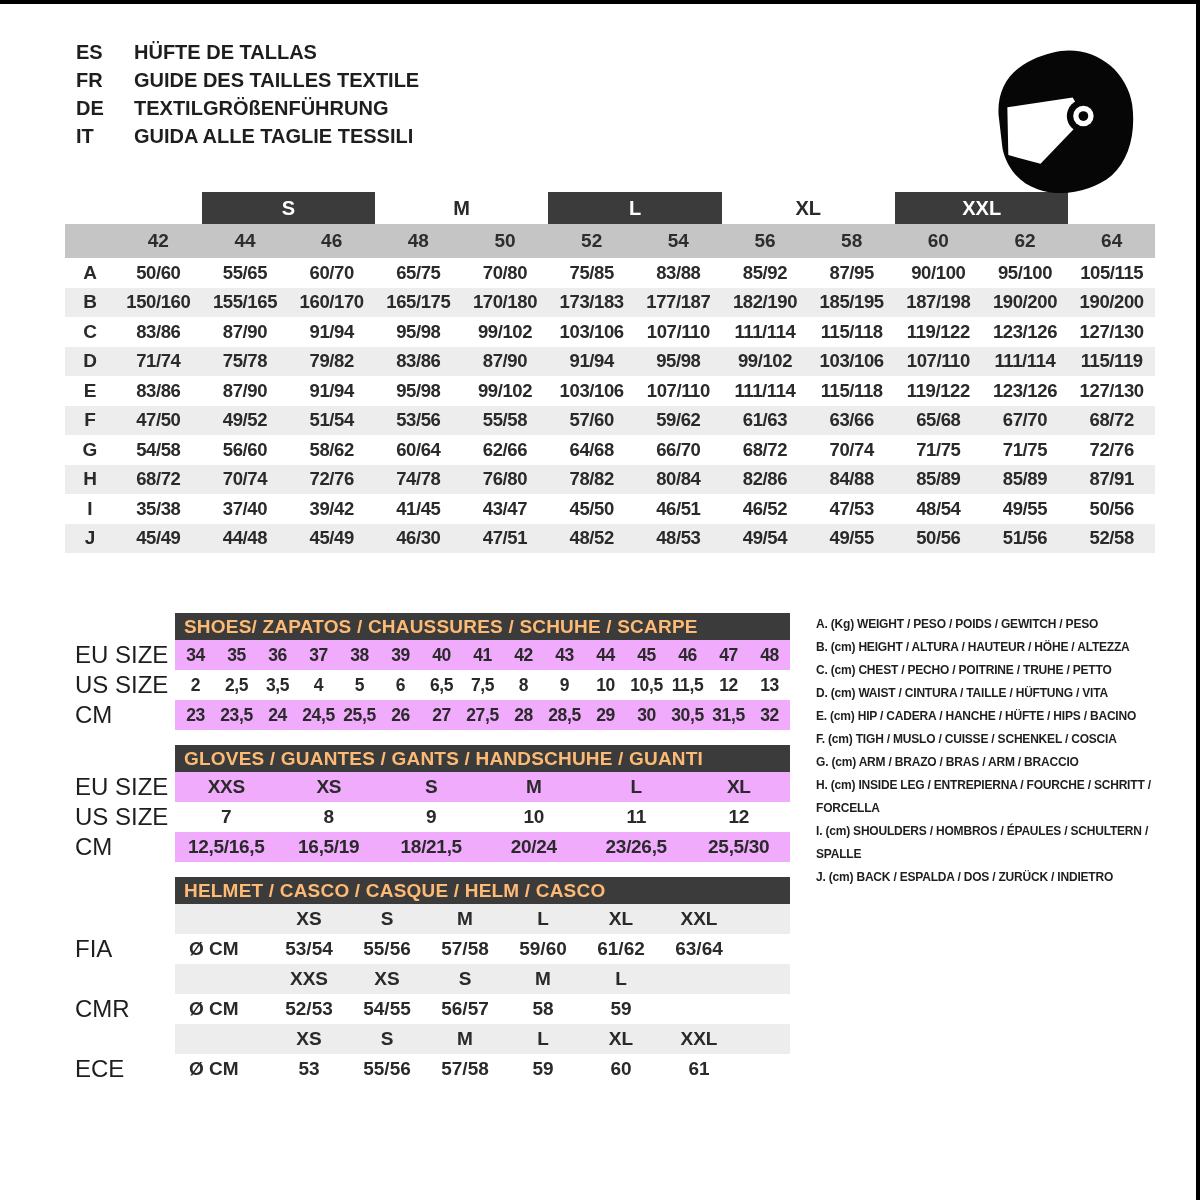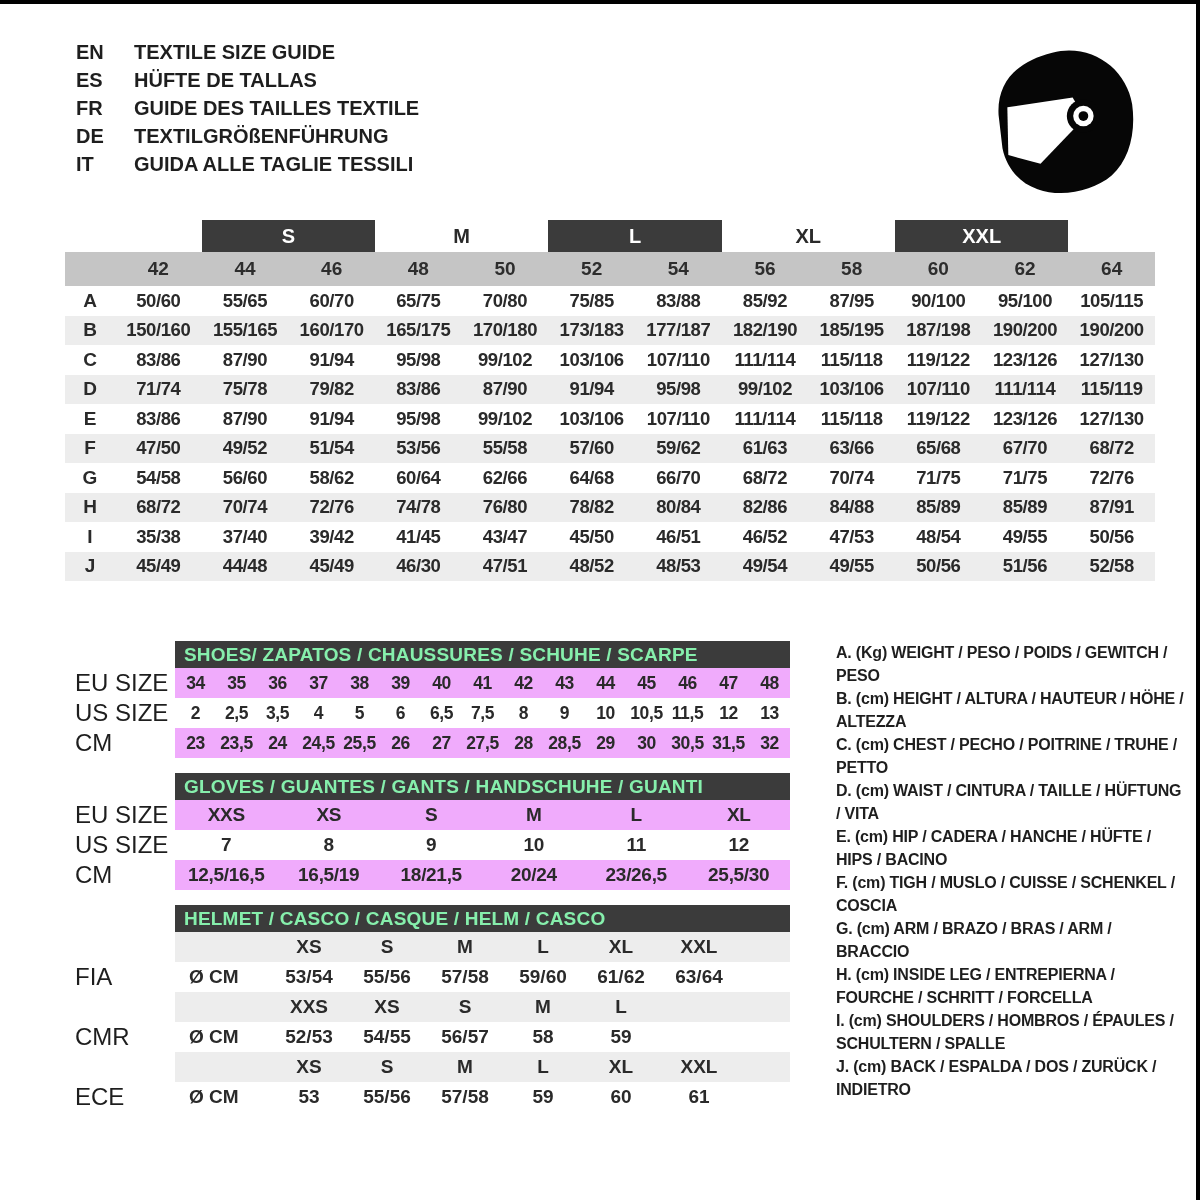--- a/index.html
+++ b/index.html
@@ -37,21 +37,21 @@
   .trow { height:29.5px; }
   .trow.alt { background:#ededed; }
   .tcell { display:flex; align-items:center; justify-content:center; font-size:18.5px; color:#2a2a2a; letter-spacing:-0.4px; white-space:nowrap; }
   .tcell.letter { font-size:19px; letter-spacing:0; }
 
   
   .bottom { display:flex; margin:60px 0 0 65px; width:1120px; }
   .left-tables { width:725px; flex:0 0 725px; }
   .subtable { margin-bottom:15px; }
   .bar {
-    background:#3b3b3b; color:#86efac;
+    background:#3b3b3b; color:#fdba74;
     font-size:19px; font-weight:bold;
     height:27px; line-height:27px;
     padding-left:9px; margin-left:110px;
     letter-spacing:0.2px; white-space:nowrap;
   }
   .srow { display:flex; height:30px; }
   .rlabel { width:110px; flex:0 0 110px; font-weight:normal; font-size:24px; display:flex; align-items:center; padding-left:10px; color:#1e1e1e; }
   .band { flex:1; display:grid; }
   .band.cols15 { grid-template-columns:repeat(15, 1fr); }
   .band.cols6  { grid-template-columns:repeat(6, 1fr); }
@@ -62,32 +62,28 @@
 
   
   .hband { flex:1; display:grid; grid-template-columns:95px repeat(6, 78px) 1fr; }
   .hrow { display:flex; height:30px; }
   .hrow.sizes .hband { background:#ededed; }
   .hcell { display:flex; align-items:center; justify-content:center; font-weight:bold; font-size:19px; color:#2a2a2a; white-space:nowrap; }
   .hcell.unit { justify-content:flex-start; padding-left:14px; }
 
   
   .legend { flex:1; padding-left:26px; padding-top:0px; }
-  .legend-item { font-size:16px; font-weight:bold; line-height:23px; letter-spacing:-0.2px; color:#1e1e1e;margin-left:20px; }
+  .legend-item { font-size:12px; font-weight:bold; line-height:23px; letter-spacing:-0.2px; color:#1e1e1e; }
 </style>
 </head>
 <body>
 
 <div class="page">
 
   <div class="langs">
-      <div class="lang-row">
-        <div class="lang-code">EN</div>
-        <div class="lang-text">TEXTILE SIZE GUIDE</div>
-      </div>
       <div class="lang-row">
         <div class="lang-code">ES</div>
         <div class="lang-text">HÜFTE DE TALLAS</div>
       </div>
       <div class="lang-row">
         <div class="lang-code">FR</div>
         <div class="lang-text">GUIDE DES TAILLES TEXTILE</div>
       </div>
       <div class="lang-row">
         <div class="lang-code">DE</div>

